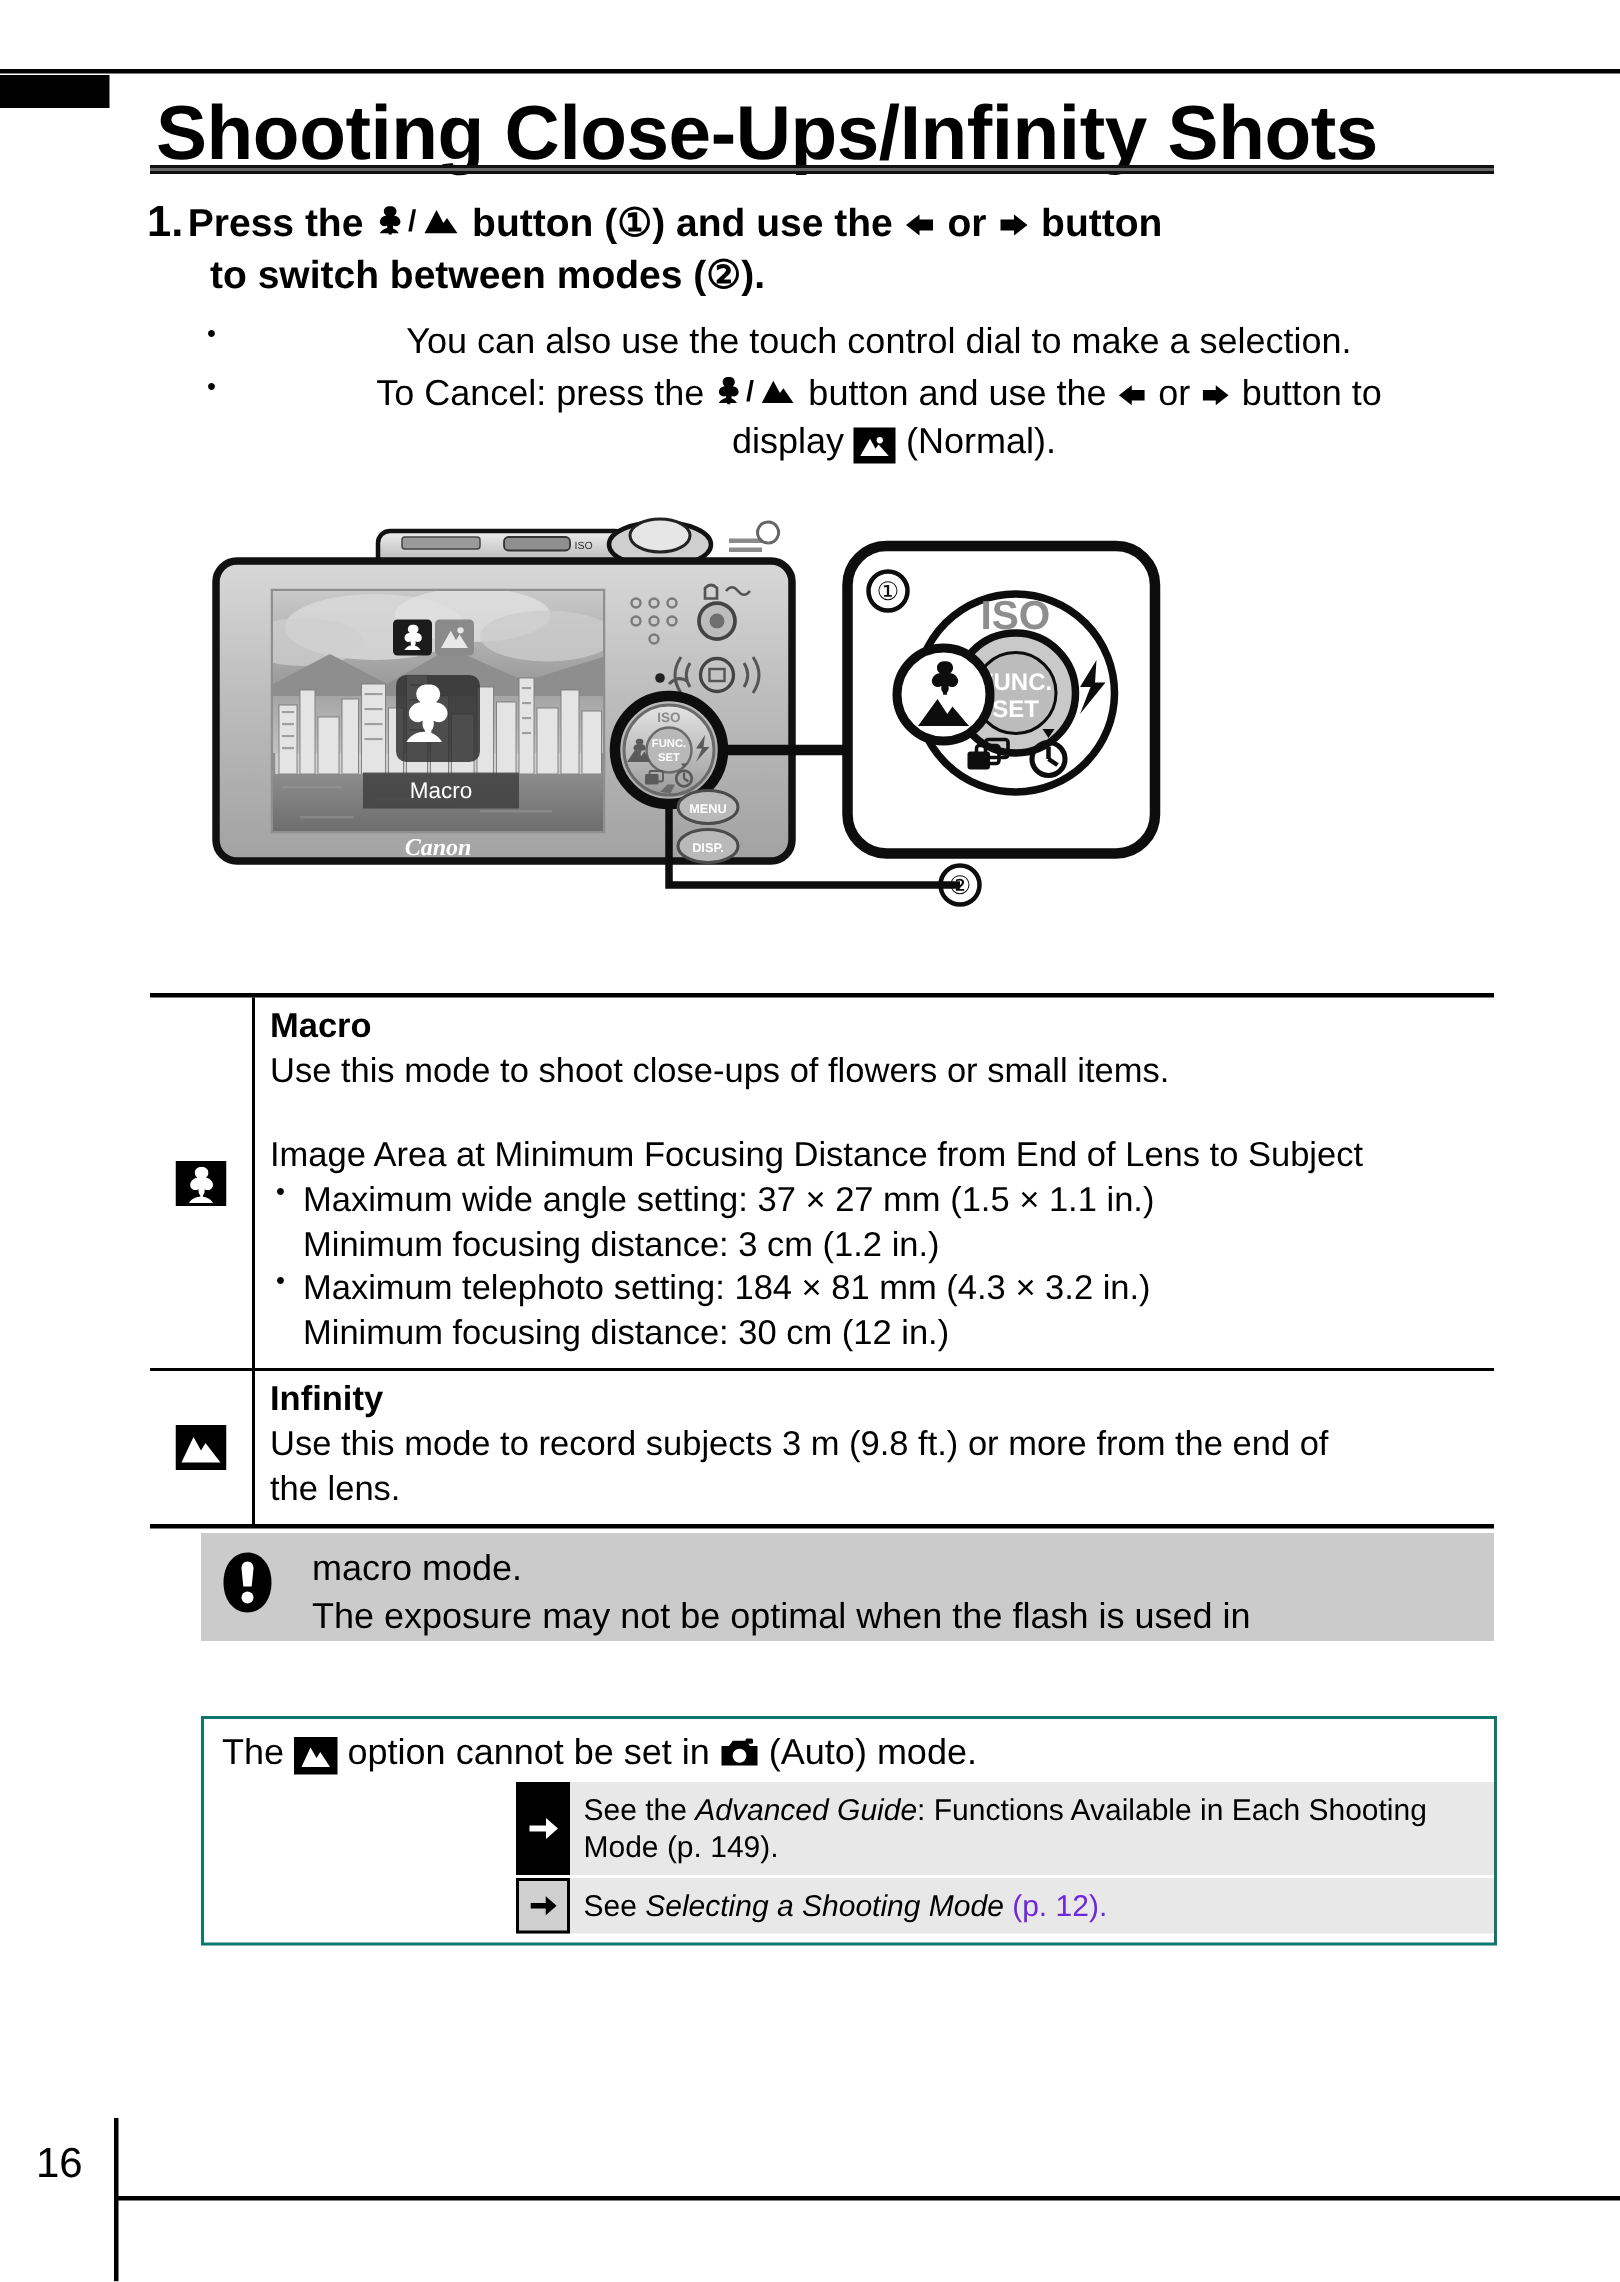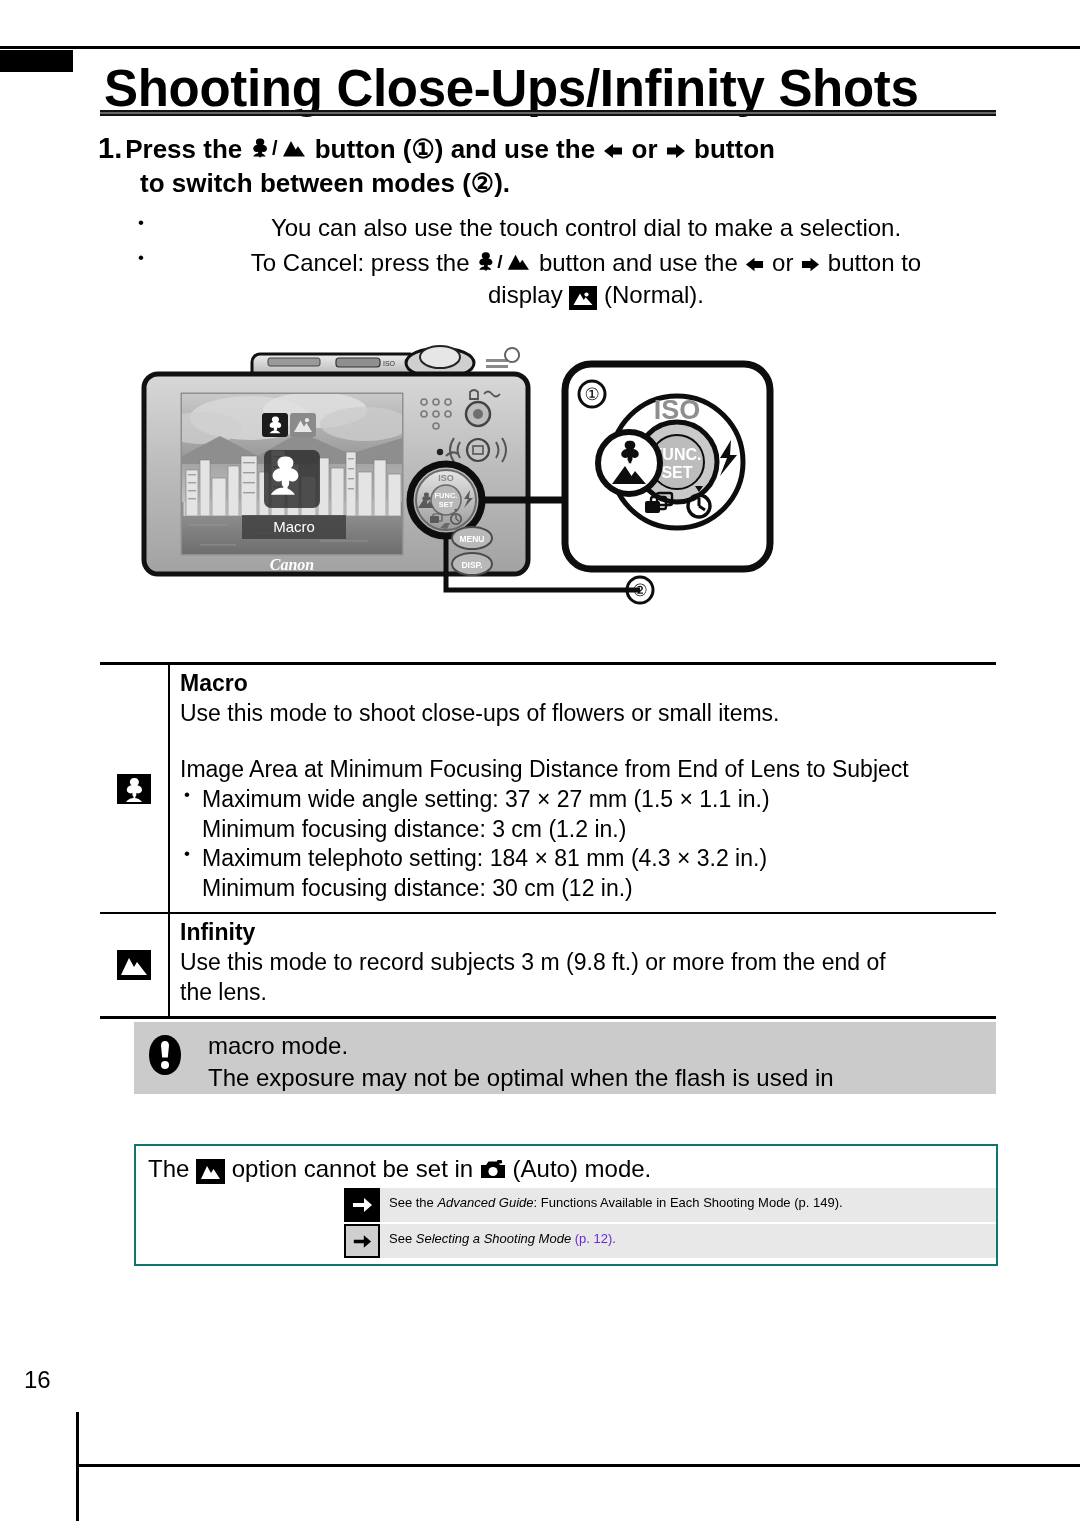--- a/index.html
+++ b/index.html
@@ -200,33 +200,33 @@
     justify-content: center;
     line-height: 0;
   }
   .ref-badge.dark { background: #000; }
   .ref-badge.light {
     background: #cfcfcf;
     border: 2px solid #000;
     box-sizing: border-box;
   }
   .ref-text {
-    font-size: 13px;
+    font-size: 20px;
     padding: 7px 6px 5px 9px;
     line-height: 1.25;
     flex: 1 1 auto;
   }
   .ref-text i { font-style: italic; }
   .pg-blue { color: #6d28d9; }
 
   
   .folio {
     position: absolute;
-    left: 24px; top: 1366px;
-    font-size: 24px;
+    left: 24px; top: 1426px;
+    font-size: 28px;
   }
   .foot-vline {
     position: absolute;
     left: 76px; top: 1412px;
     width: 3px; height: 109px;
     background: #000;
   }
   .foot-hline {
     position: absolute;
     left: 76px; top: 1464px;

